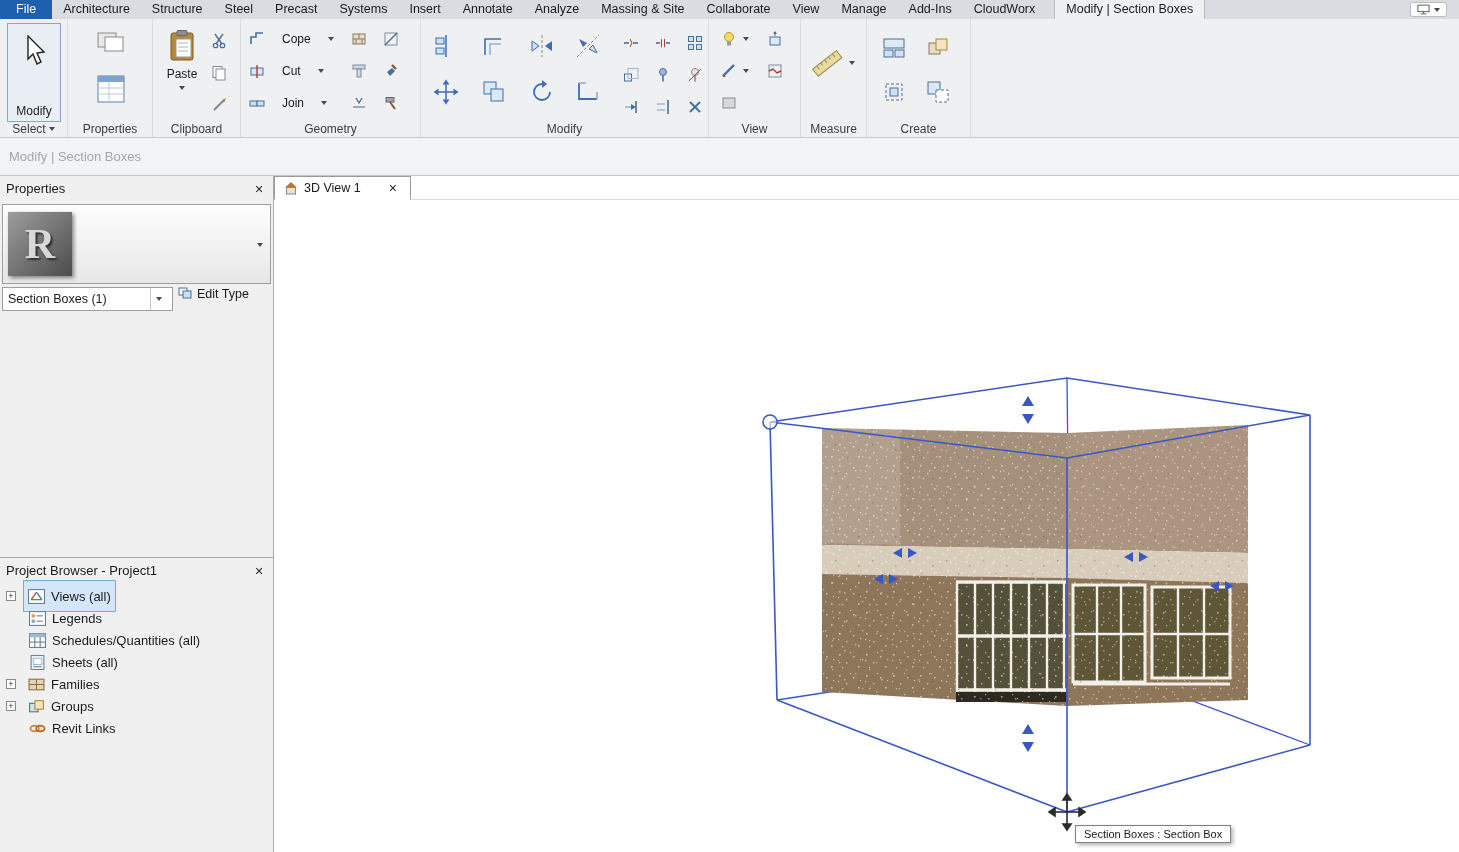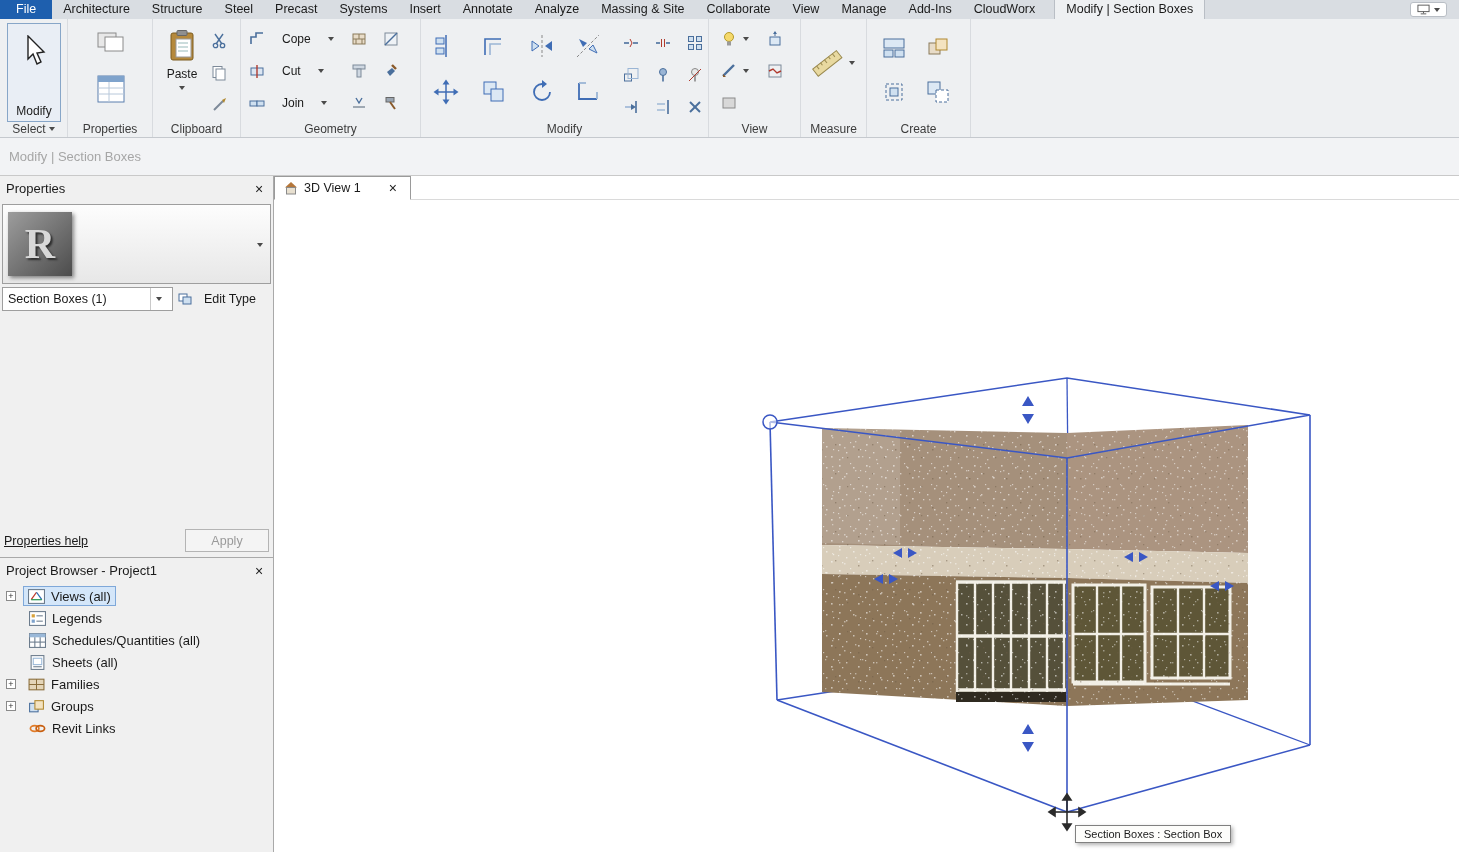--- a/index.html
+++ b/index.html
@@ -34,32 +34,32 @@
   .phead{height:25px;display:flex;align-items:center;padding:0 6px;font-size:13px}
   .phead .t{flex:1}
   .closex{width:16px;text-align:center;font-size:14px;cursor:pointer;color:#222}
   .propspanel{height:382px;display:flex;flex-direction:column;border-bottom:1px solid #a9a9a9}
   .typesel{margin:3px 2px 0 2px;height:80px;background:linear-gradient(#fdfdfd,#e7e7e7);border:1px solid #9e9e9e;position:relative}
   .thumb{position:absolute;left:5px;top:7px;width:64px;height:64px;background:linear-gradient(135deg,#9d9d9d,#4c4c4c);box-shadow:2px 2px 4px rgba(0,0,0,.45);display:flex;align-items:center;justify-content:center}
   .thumb span{font-family:"Liberation Serif",serif;font-size:42px;font-weight:bold;color:#d8d8d8;text-shadow:2px 2px 2px #2e2e2e}
   .comborow{display:flex;margin:3px 2px 0 2px;height:24px;gap:2px}
   .combo{flex:1;background:#fff;border:1px solid #9e9e9e;display:flex;align-items:center;padding:0 5px}
   .combobtn{width:17px;height:100%;display:flex;align-items:center;justify-content:center;border-left:1px solid #c9c9c9;margin-left:auto;cursor:pointer}
-  .edittype{width:96px;display:flex;align-items:center;gap:12px;padding:0 3px;cursor:pointer}
+  .edittype{width:96px;display:flex;align-items:flex-start;gap:5px;padding:0 3px;cursor:pointer}
   .pfill{flex:1}
   .pbottom{display:flex;align-items:center;padding:5px 4px}
   .helplink{text-decoration:underline;cursor:pointer}
   .applybtn{margin-left:auto;width:84px;height:23px;background:#f4f4f4;border:1px solid #b4b4b4;color:#9a9a9a;display:flex;align-items:center;justify-content:center;cursor:pointer}
   .browser{flex:1;display:flex;flex-direction:column}
   .tree{padding-top:2px}
   .trow{height:22px;display:flex;align-items:center;padding-left:6px;font-size:13px;cursor:pointer}
   .exp{width:10px;height:10px;border:1px solid #8a8a8a;background:#fff;font-size:9px;line-height:8px;text-align:center;margin-right:7px;color:#333;flex:none;cursor:pointer}
   .noexp{width:18px;flex:none}
   .ticon{width:17px;height:15px;flex:none}
-  .itemwrap{display:flex;align-items:center;gap:6px;padding:0 4px;height:20px;border:1px solid transparent}
+  .itemwrap{display:flex;align-items:center;gap:6px;padding:0 4px;height:32px;border:1px solid transparent}
   .itemwrap.selected{background:#d4e6f9;border:1px solid #7fa8d9}
 
   
   .canvas{flex:1;position:relative;background:#fff;overflow:hidden}
   .vtabs{height:24px;background:#fff;border-bottom:1px solid #dadada;display:flex}
   .vtab{display:flex;align-items:center;gap:6px;padding:0 9px;border:1px solid #9a9a9a;border-bottom:1px solid #fff;background:#fff;height:24px;cursor:pointer}
   .scene{position:absolute;left:0;top:24px}
   .tooltip{position:absolute;left:801px;top:649px;background:#fdfdfb;border:1px solid #808080;box-shadow:2px 2px 4px rgba(0,0,0,.3);padding:2px 8px;font-size:11px;color:#1a1a1a;white-space:nowrap}
 </style>
 </head>
@@ -479,24 +479,20 @@
           </div>
           <div class="edittype">
             <svg width="14" height="12" viewBox="0 0 14 12">
                 <rect x="1" y="1" width="8" height="7" fill="#fff" stroke="#4a6f9c"></rect>
                 <rect x="5" y="4" width="8" height="7" fill="#cfe0f0" stroke="#4a6f9c"></rect>
               </svg>
             <span>Edit Type</span>
           </div>
         </div>
         <div class="pfill"></div>
-        <div class="pbottom">
-          <span class="helplink">Properties help</span>
-          <span class="applybtn">Apply</span>
-        </div>
       </div>
 
       <div class="browser">
         <div class="phead">
           <span class="t">Project Browser - Project1</span>
           <span class="closex">×</span>
         </div>
         <div class="tree">
           <div class="trow">
             <span class="exp">+</span>

